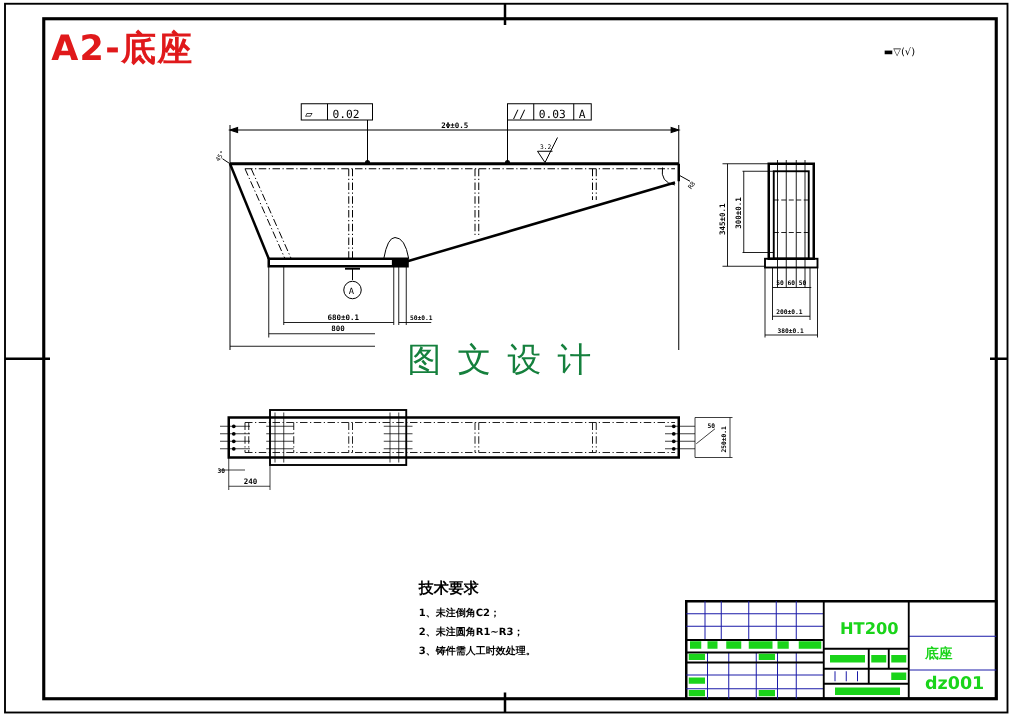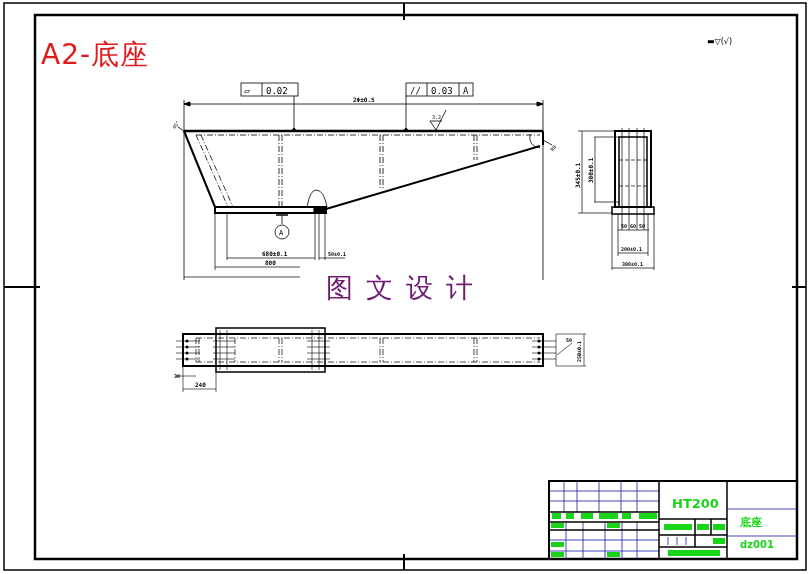--- a/index.html
+++ b/index.html
@@ -1,19 +1,19 @@
 <!DOCTYPE html>
 <html><head>
 <meta charset="utf-8">
 <style>
   html,body{margin:0;padding:0;background:#fff;}
   body{width:810px;height:574px;position:relative;overflow:hidden;font-family:"DejaVu Sans",sans-serif;}
   #sheet{position:absolute;left:0;top:0;width:810px;height:574px;}
-  .title-red{position:absolute;left:41px;top:36px;font-family:"DejaVu Sans",sans-serif;font-size:28px;font-weight:normal;color:#e0191b;letter-spacing:1px;}
-  .watermark{position:absolute;left:322px;top:270px;font-family:"DejaVu Serif",serif;font-size:27px;color:#701a75;letter-spacing:13px;background:#fff;padding:0 4px;}
+  .title-red{position:absolute;left:41px;top:20px;font-family:"DejaVu Sans",sans-serif;font-size:28px;font-weight:bold;color:#e0191b;letter-spacing:1px;}
+  .watermark{position:absolute;left:322px;top:270px;font-family:"DejaVu Serif",serif;font-size:27px;color:#15803d;letter-spacing:13px;background:#fff;padding:0 4px;}
   .tech{position:absolute;left:335px;top:462px;font-family:"DejaVu Sans",sans-serif;color:#000;}
   .tech .hd{font-size:12px;font-weight:bold;margin-bottom:4px;}
   .tech .ln{font-size:8px;font-weight:bold;line-height:15px;}
   .tb-text{position:absolute;font-family:"DejaVu Sans",sans-serif;font-weight:bold;color:#1ad41a;}
   .rough{position:absolute;left:707px;top:37px;font-size:8px;font-family:"DejaVu Sans",sans-serif;color:#000;}
   svg text{font-family:"DejaVu Sans Mono",monospace;}
 </style>
 </head>
 <body>
 
@@ -265,17 +265,23 @@
     </g>
   </g>
 </svg>
 
   <div class="title-red">A2-底座</div>
   <div class="rough">
     <span>▬▽(√)</span>
   </div>
   <div class="watermark">图文设计</div>
 
+  <div class="tech">
+    <div class="hd">技术要求</div>
+    <div class="ln">1、未注倒角C2；</div>
+    <div class="ln">2、未注圆角R1~R3；</div>
+    <div class="ln">3、铸件需人工时效处理。</div>
+  </div>
 
   <div class="tb-text" style="left:672px;top:496px;font-size:13px;">HT200</div>
   <div class="tb-text" style="left:740px;top:515px;font-size:11px;font-family:Liberation Serif, serif;">底座</div>
-  <div class="tb-text" style="left:740px;top:539px;font-size:10px;">dz001</div>
+  <div class="tb-text" style="left:740px;top:539px;font-size:14px;">dz001</div>
 </div>
 
 </body></html>

